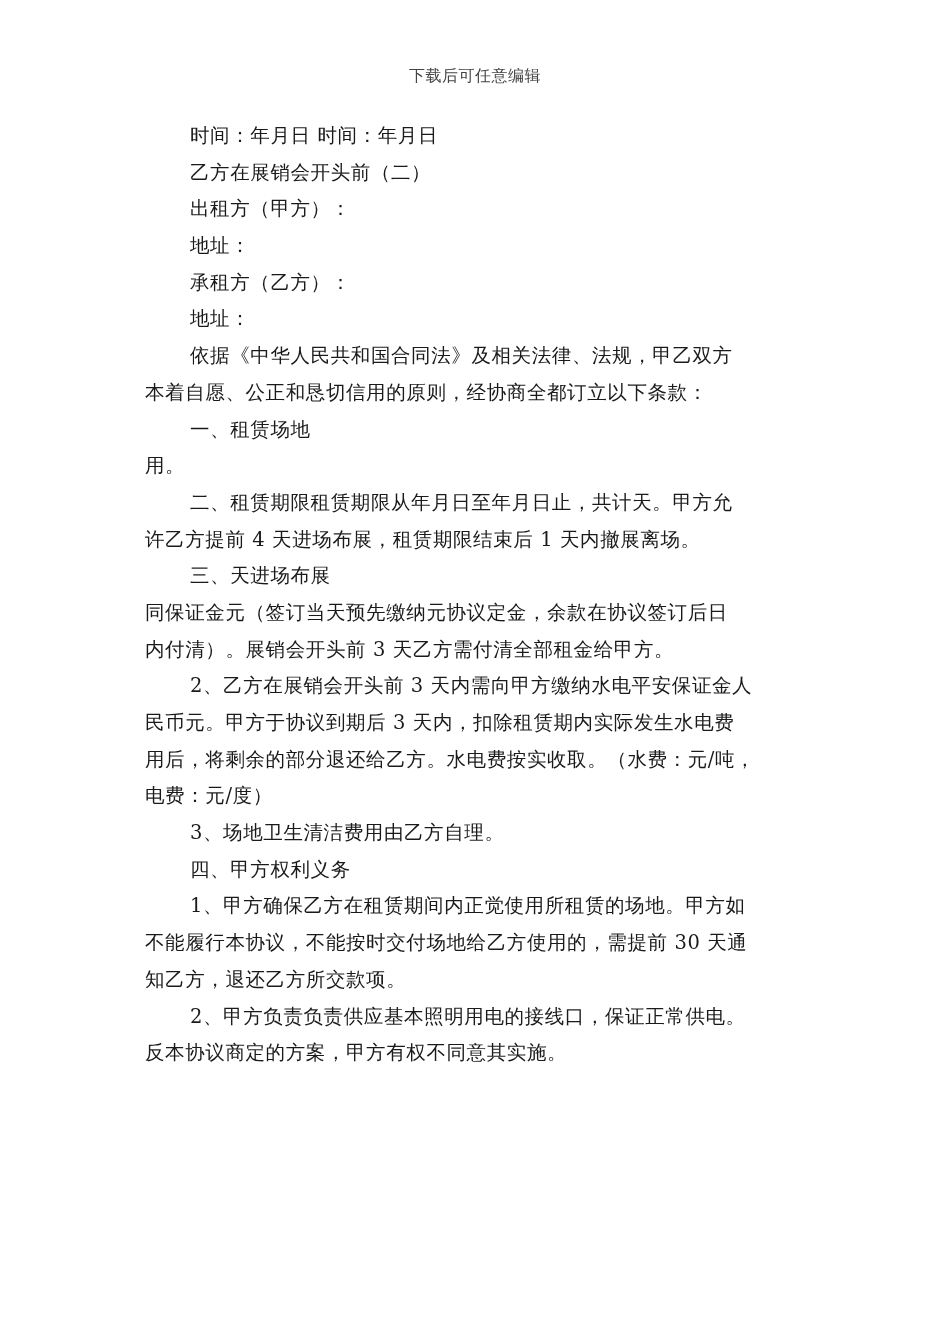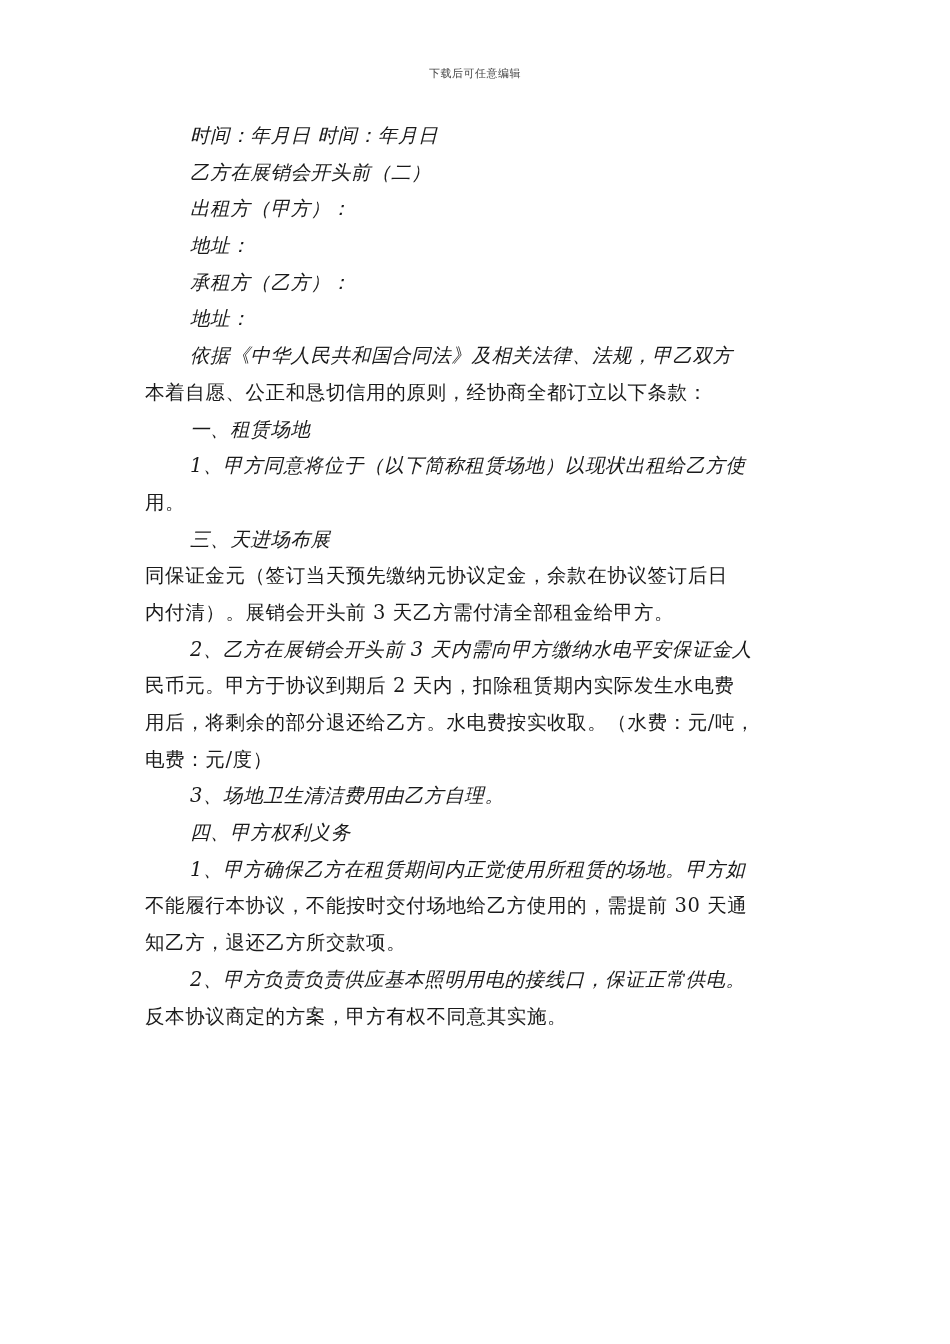--- a/index.html
+++ b/index.html
@@ -1,46 +1,47 @@
 <!DOCTYPE html>
 <html><head>
 <meta charset="utf-8">
 <style>
   html, body { margin: 0; padding: 0; background: #ffffff; }
   body { width: 950px; height: 1344px; position: relative; overflow: hidden;
          font-family: "DejaVu Serif", "Liberation Serif", serif; color: #1a1a1a; }
   .header { position: absolute; top: 66px; left: 0; width: 950px; text-align: center;
-            font-size: 11px; color: #444; letter-spacing: 0.5px; }
+            font-size: 16px; color: #444; letter-spacing: 0.5px; }
   .page { position: absolute; top: 118px; left: 145px; width: 662px; }
   .line { font-size: 19.5px; line-height: 36.7px; height: 36.7px; white-space: nowrap;
           letter-spacing: 0.6px; }
-  .indent { padding-left: 45px; font-style: italic; }
+  .indent { padding-left: 45px; }
 </style>
 </head>
 <body>
 
 <div class="header">下载后可任意编辑</div>
 
 <div class="page">
   <div class="line indent">时间：年月日 时间：年月日</div>
   <div class="line indent">乙方在展销会开头前（二）</div>
   <div class="line indent">出租方（甲方）：</div>
   <div class="line indent">地址：</div>
   <div class="line indent">承租方（乙方）：</div>
   <div class="line indent">地址：</div>
   <div class="line indent">依据《中华人民共和国合同法》及相关法律、法规，甲乙双方</div>
   <div class="line">本着自愿、公正和恳切信用的原则，经协商全都订立以下条款：</div>
   <div class="line indent">一、租赁场地</div>
-  <div class="line indent">1、甲方同意将位于（以下简称租赁场地）以现状出租给乙方使</div>
   <div class="line">用。</div>
+  <div class="line indent">二、租赁期限租赁期限从年月日至年月日止，共计天。甲方允</div>
+  <div class="line">许乙方提前 4 天进场布展，租赁期限结束后 1 天内撤展离场。</div>
   <div class="line indent">三、天进场布展</div>
   <div class="line">同保证金元（签订当天预先缴纳元协议定金，余款在协议签订后日</div>
   <div class="line">内付清）。展销会开头前 3 天乙方需付清全部租金给甲方。</div>
   <div class="line indent">2、乙方在展销会开头前 3 天内需向甲方缴纳水电平安保证金人</div>
-  <div class="line">民币元。甲方于协议到期后 2 天内，扣除租赁期内实际发生水电费</div>
+  <div class="line">民币元。甲方于协议到期后 3 天内，扣除租赁期内实际发生水电费</div>
   <div class="line">用后，将剩余的部分退还给乙方。水电费按实收取。（水费：元/吨，</div>
   <div class="line">电费：元/度）</div>
   <div class="line indent">3、场地卫生清洁费用由乙方自理。</div>
   <div class="line indent">四、甲方权利义务</div>
   <div class="line indent">1、甲方确保乙方在租赁期间内正觉使用所租赁的场地。甲方如</div>
   <div class="line">不能履行本协议，不能按时交付场地给乙方使用的，需提前 30 天通</div>
   <div class="line">知乙方，退还乙方所交款项。</div>
   <div class="line indent">2、甲方负责负责供应基本照明用电的接线口，保证正常供电。</div>
   <div class="line">反本协议商定的方案，甲方有权不同意其实施。</div>
 </div>

